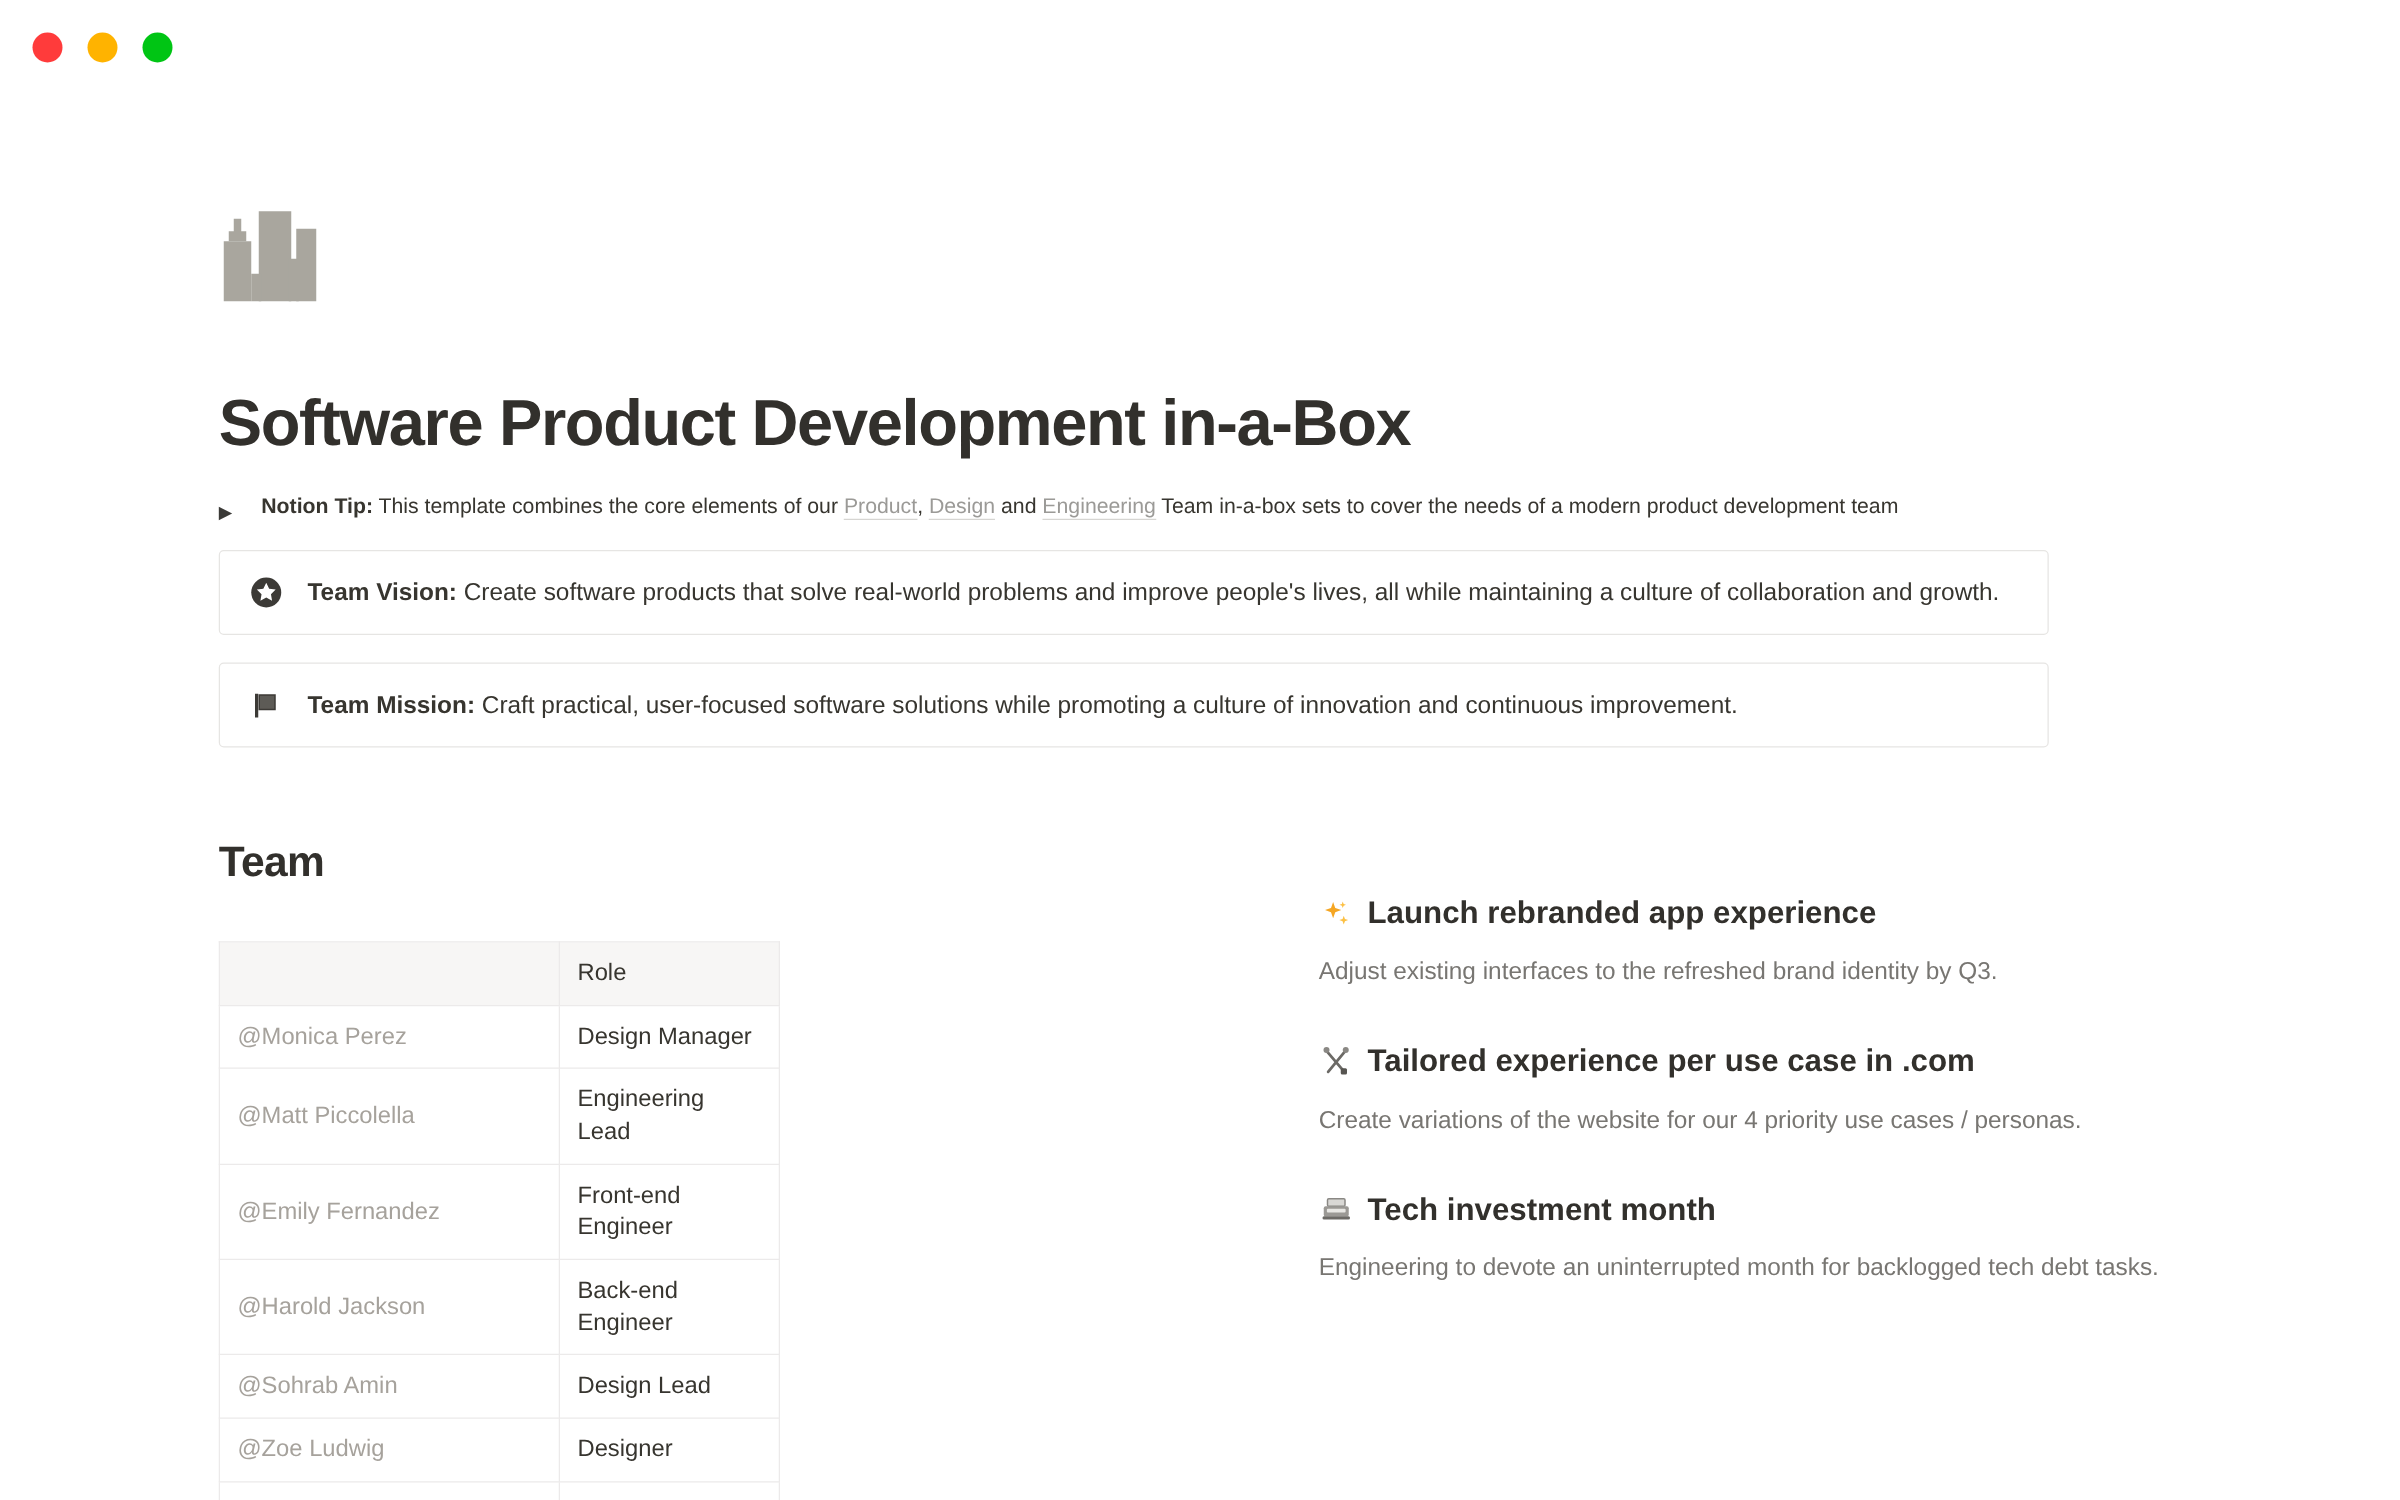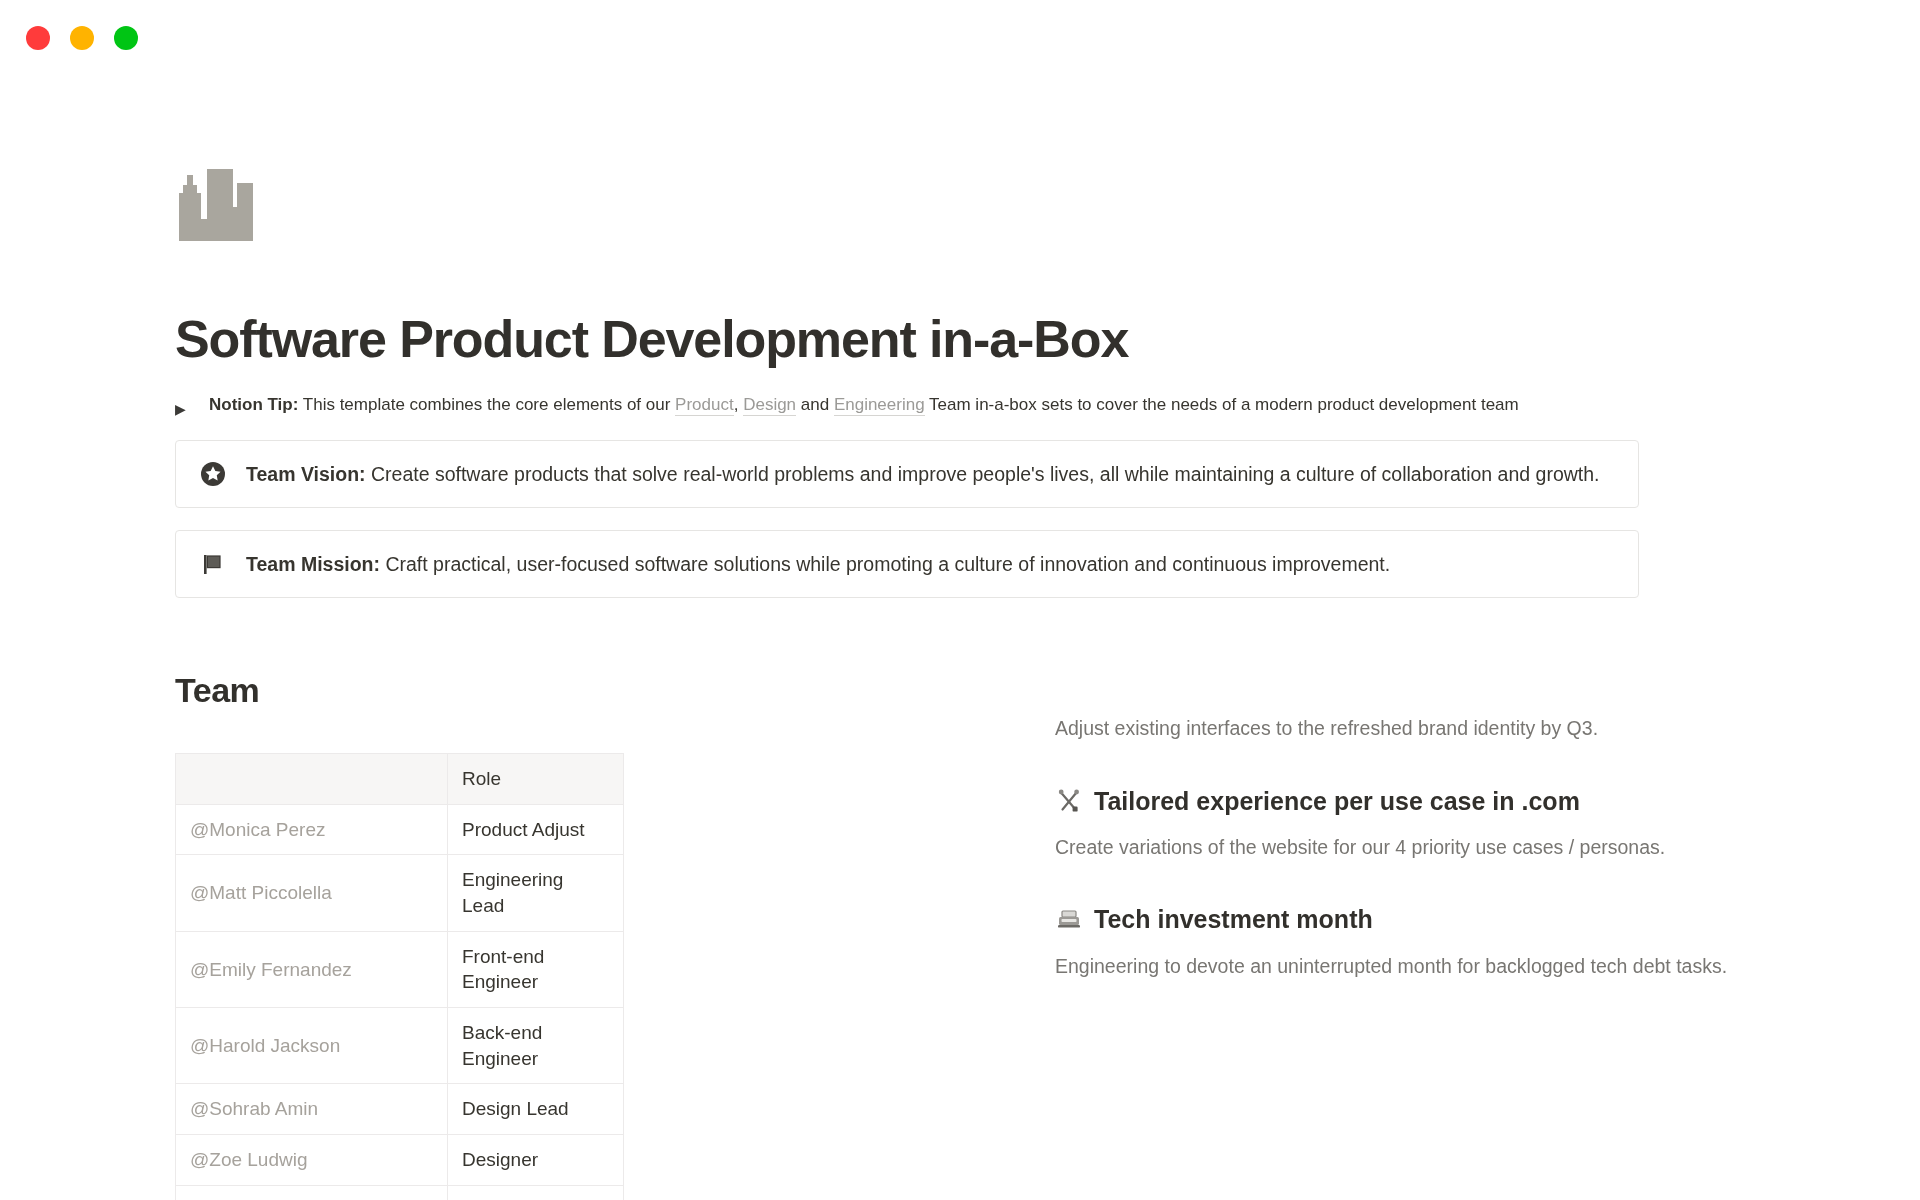--- a/index.html
+++ b/index.html
@@ -182,21 +182,21 @@
             </colgroup>
         <thead>
           <tr>
             <th></th>
             <th>Role</th>
           </tr>
         </thead>
         <tbody>
           <tr>
             <td class="person">@Monica Perez</td>
-            <td class="role">Product Adjust</td>
+            <td class="role">Design Manager</td>
           </tr>
           <tr>
             <td class="person">@Matt Piccolella</td>
             <td class="role">Engineering Lead</td>
           </tr>
           <tr>
             <td class="person">@Emily Fernandez</td>
             <td class="role">Front-end Engineer</td>
           </tr>
           <tr>
@@ -217,20 +217,30 @@
           </tr>
         </tbody>
       </table>
     </div>
 
     <div class="col-right">
 
       <div class="goals">
 
         <div class="goal">
+          <div class="goal-title">
+            <span class="goal-emoji">
+              <svg width="26" height="26" viewBox="0 0 26 26" aria-hidden="true">
+                <path fill="#f5a623" d="M10.5 3.5l1.7 4.8 4.8 1.7-4.8 1.7-1.7 4.8-1.7-4.8L4 10l4.8-1.7z"></path>
+                <path fill="#fcc044" d="M19 14.5l.95 2.6 2.6.95-2.6.95-.95 2.6-.95-2.6-2.6-.95 2.6-.95z"></path>
+                <path fill="#fcc044" d="M18.2 3.2l.7 1.9 1.9.7-1.9.7-.7 1.9-.7-1.9-1.9-.7 1.9-.7z"></path>
+              </svg>
+            </span>
+            <span>Launch rebranded app experience</span>
+          </div>
           <div class="goal-desc">Adjust existing interfaces to the refreshed brand identity by Q3.</div>
         </div>
 
         <div class="goal">
           <div class="goal-title">
             <span class="goal-emoji">
               <svg width="26" height="26" viewBox="0 0 26 26" aria-hidden="true">
                 <g stroke="#6c6a66" stroke-width="2.2" stroke-linecap="round" fill="none">
                   <path d="M5 4.5 L19.5 21.5"></path>
                   <path d="M20.5 4.5 L6.5 21.5"></path>

